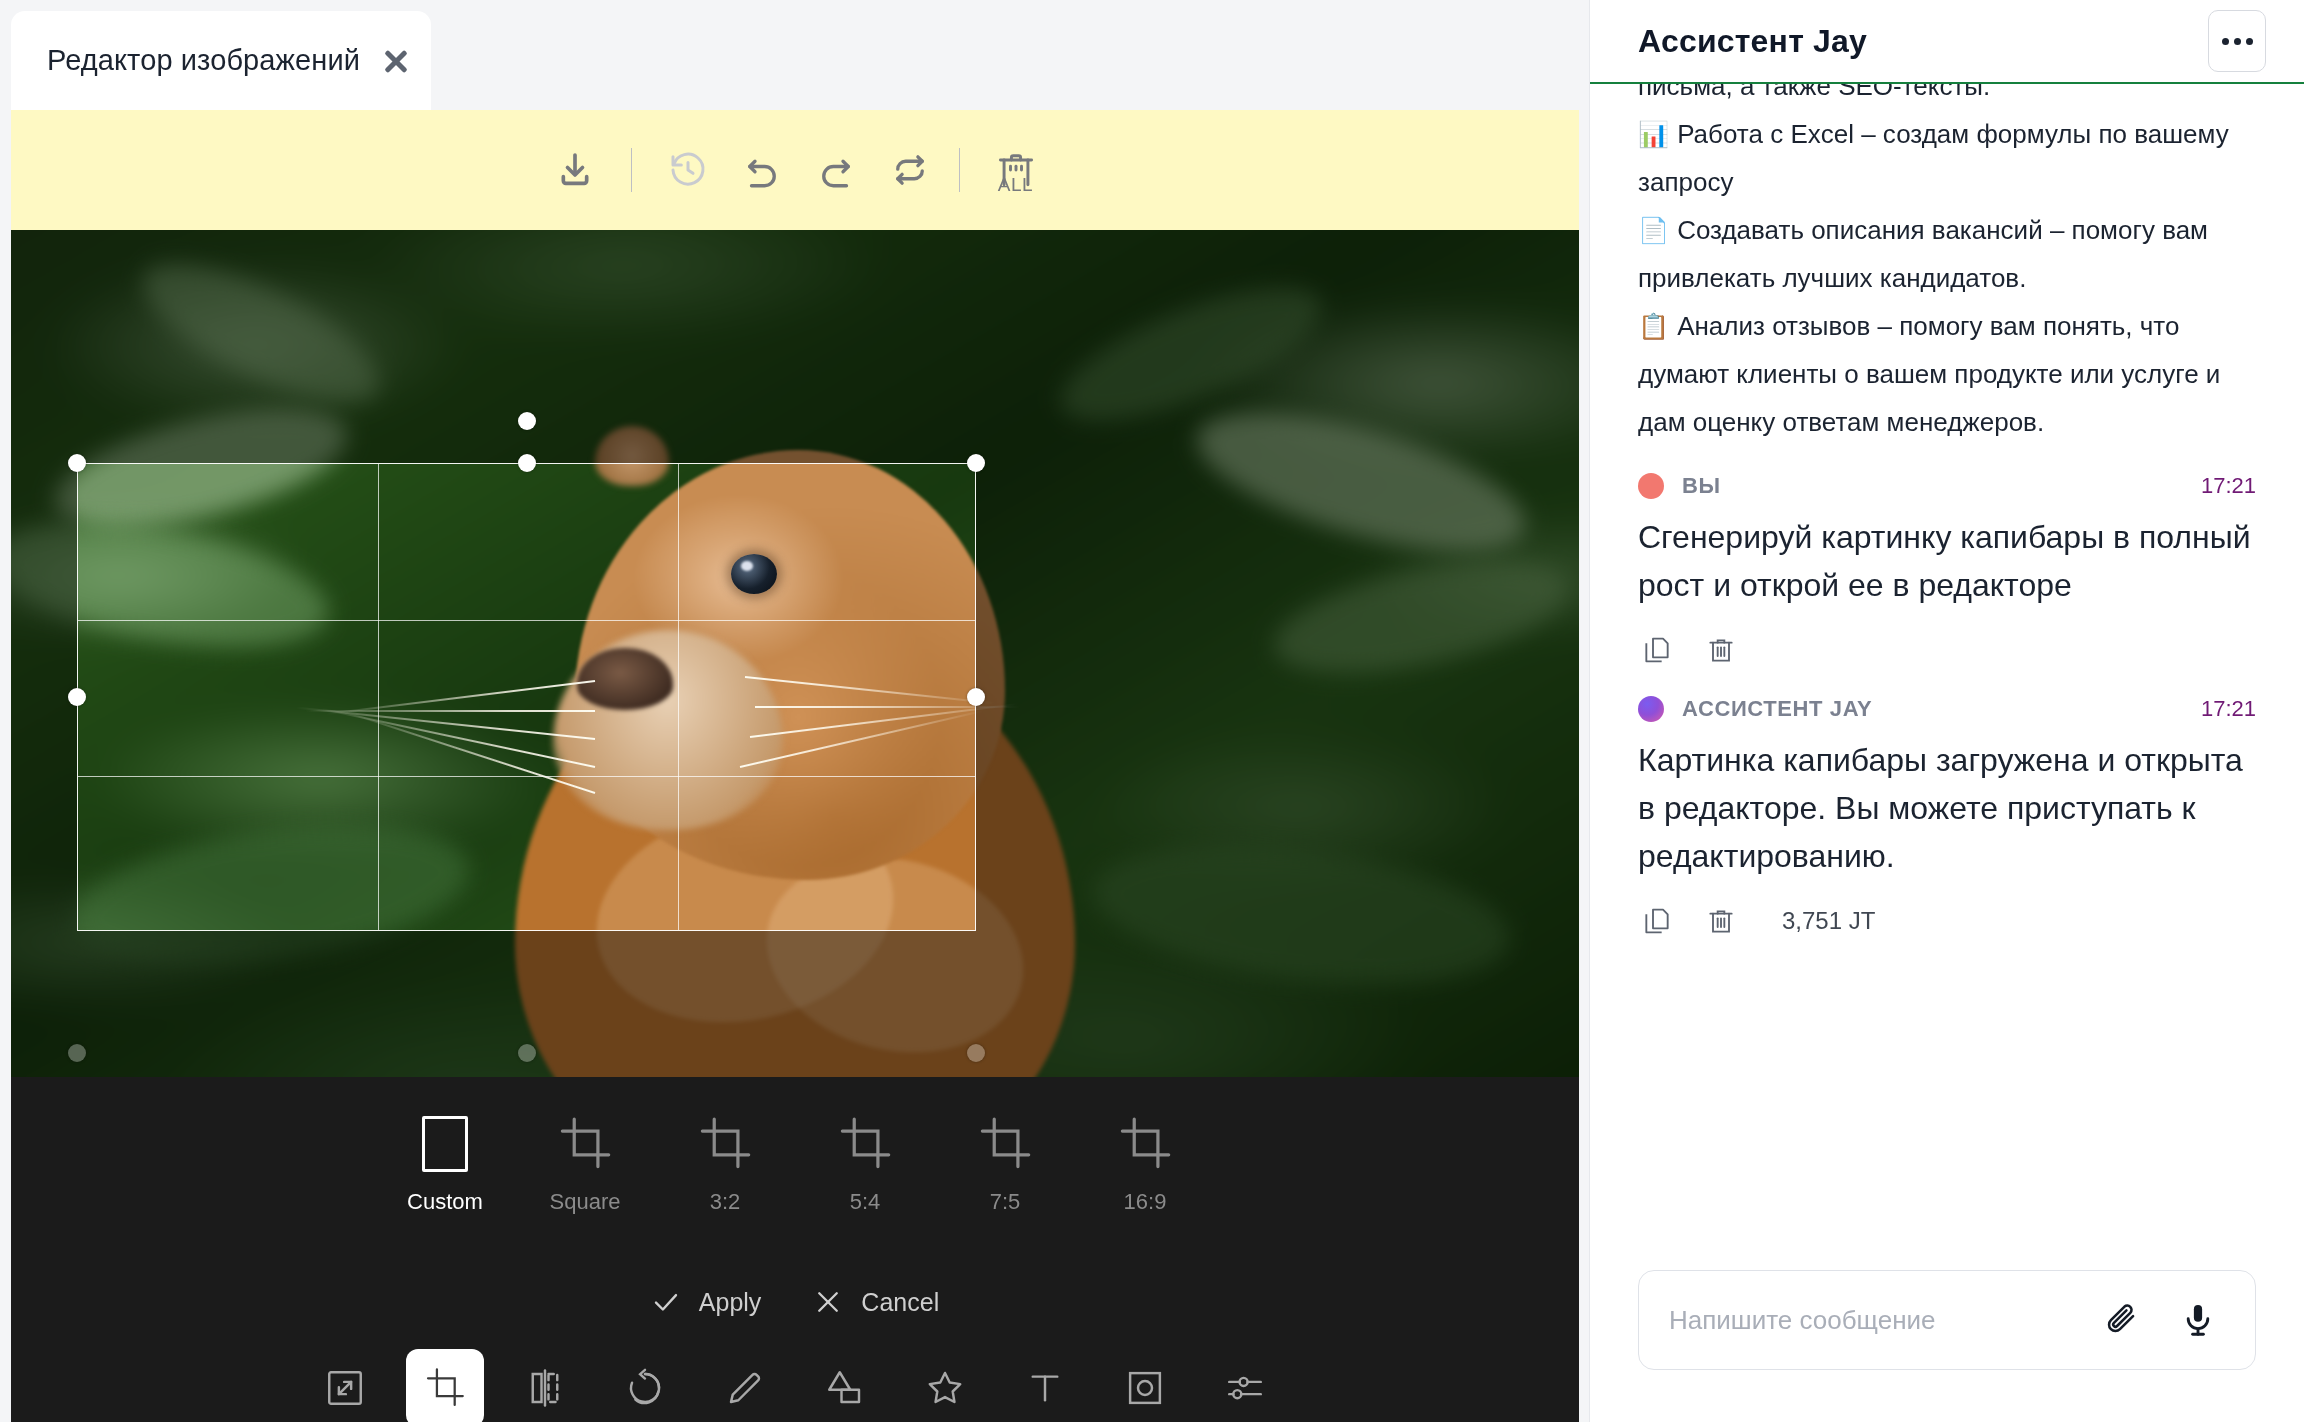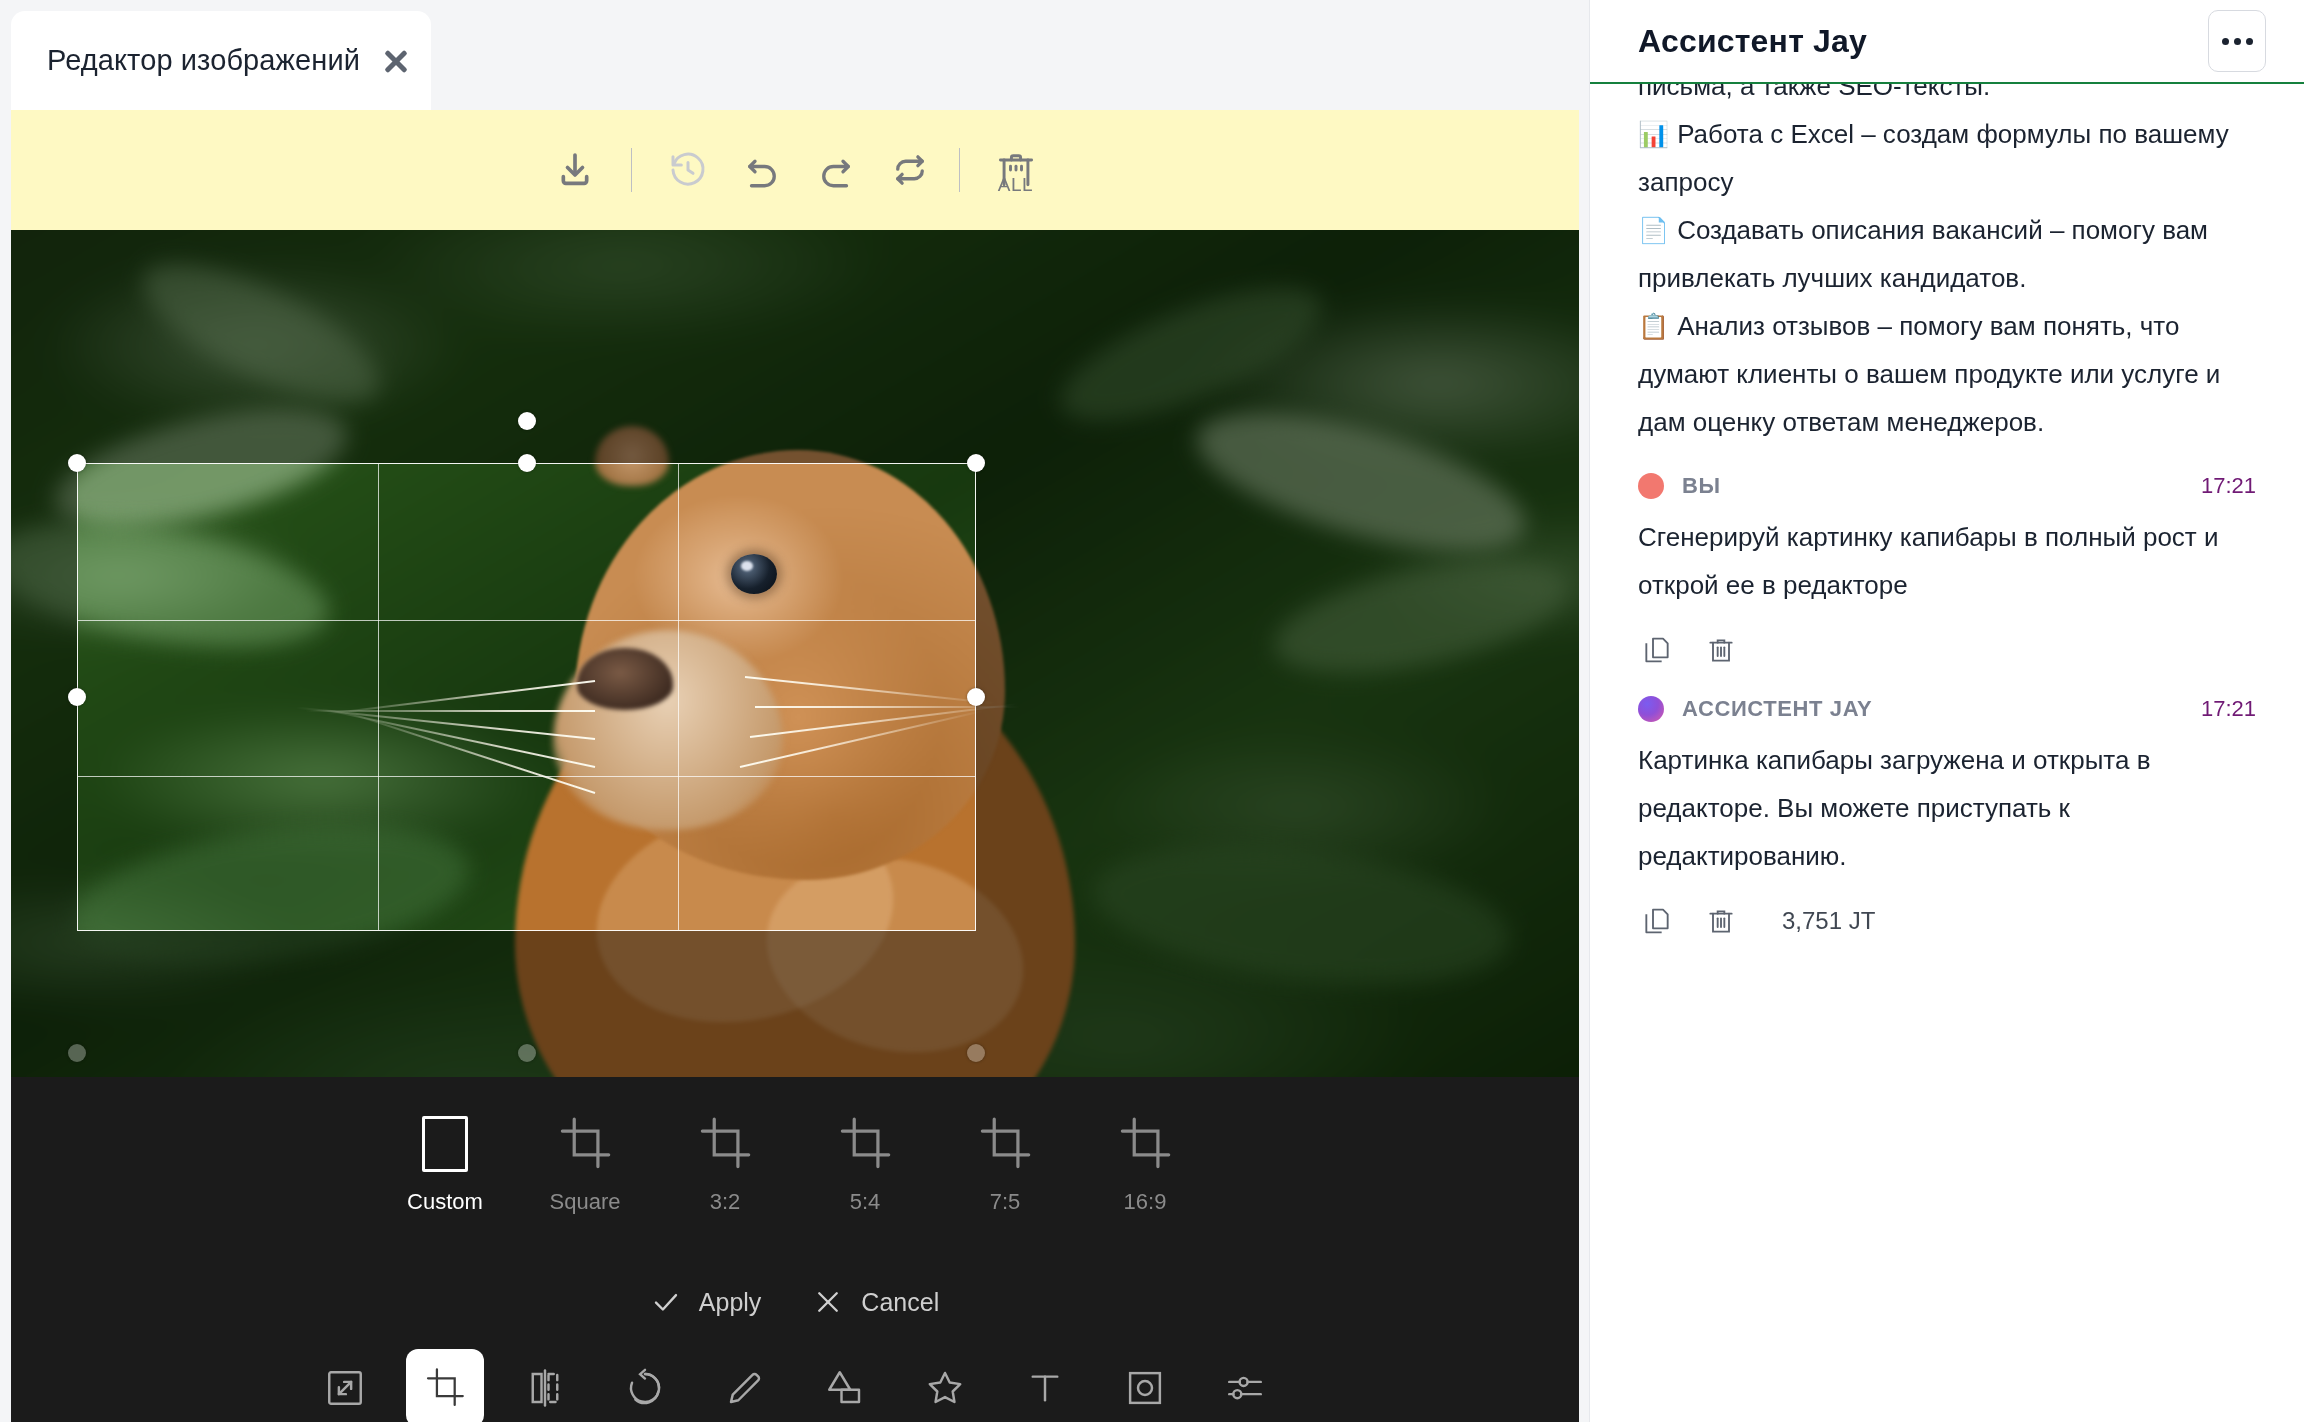--- a/index.html
+++ b/index.html
@@ -244,21 +244,21 @@
   }
   .intro-line .emo { margin-right: 8px; font-size: 25px; }
 
   .msg { margin-top: 27px; }
   .msg-head { display: flex; align-items: center; gap: 18px; }
   .avatar { width: 26px; height: 26px; border-radius: 50%; flex: 0 0 26px; }
   .avatar.user { background: #f2786f; }
   .avatar.bot  { background: radial-gradient(circle at 35% 30%, #7b5cf0 0%, #8f4fd8 45%, #d95ba8 100%); }
   .msg-author { font-size: 22px; font-weight: bold; color: #7b8190; letter-spacing: .6px; flex: 1 1 auto; }
   .msg-time { font-size: 22px; color: #701a75; text-align: right; }
-  .msg-text { font-size: 26px; line-height: 48px; color: #1b2330; margin-top: 14px; }
+  .msg-text { font-size: 32px; line-height: 48px; color: #1b2330; margin-top: 14px; }
   .msg-actions { display: flex; align-items: center; gap: 26px; margin-top: 22px; color: #5d6470; }
   .act-btn { width: 38px; height: 38px; display: flex; align-items: center; justify-content: center; cursor: pointer; }
   .tokens { font-size: 24px; color: #404752; margin-left: 16px; }
 
   .chat-footer { flex: 0 0 152px; padding: 0 48px 38px; }
   .composer {
     height: 100px; border: 1px solid #dfe2e8; border-radius: 16px;
     display: flex; align-items: center; padding: 0 34px 0 30px; gap: 30px;
     background: #fff;
   }
@@ -622,15 +622,33 @@
                 <path d="M12 10v6.5"></path>
                 <path d="M14.5 10v6.5"></path>
             </svg>
           </span>
           <span class="tokens">3,751 JT</span>
         </div>
       </div>
 
     </div>
 
+    <div class="chat-footer">
+      <div class="composer">
+        <input type="text" value="" placeholder="Напишите сообщение" style="">
+        <span class="act-btn">
+          <svg width="38" height="38" viewBox="0 0 24 24" fill="none" stroke="currentColor" stroke-width="1.6" stroke-linecap="round" stroke-linejoin="round">
+            <path d="M19 9.5l-8.3 8.3a4 4 0 0 1-5.7-5.7l8.6-8.6a2.7 2.7 0 0 1 3.8 3.8l-8.5 8.5a1.4 1.4 0 0 1-2-2l7.9-7.9"></path>
+          </svg>
+        </span>
+        <span class="act-btn">
+          <svg width="38" height="38" viewBox="0 0 24 24" fill="none" stroke="currentColor" stroke-width="1.8" stroke-linecap="round">
+            <rect x="9.4" y="2.6" width="5.2" height="10.5" rx="2.6" fill="currentColor" stroke="none"></rect>
+            <path d="M5.8 11.2a6.2 6.2 0 0 0 12.4 0"></path>
+              <path d="M12 17.6V21"></path>
+              <path d="M8.6 21h6.8"></path>
+          </svg>
+        </span>
+      </div>
+    </div>
 
   </div>
 </div>
 
 </body></html>

